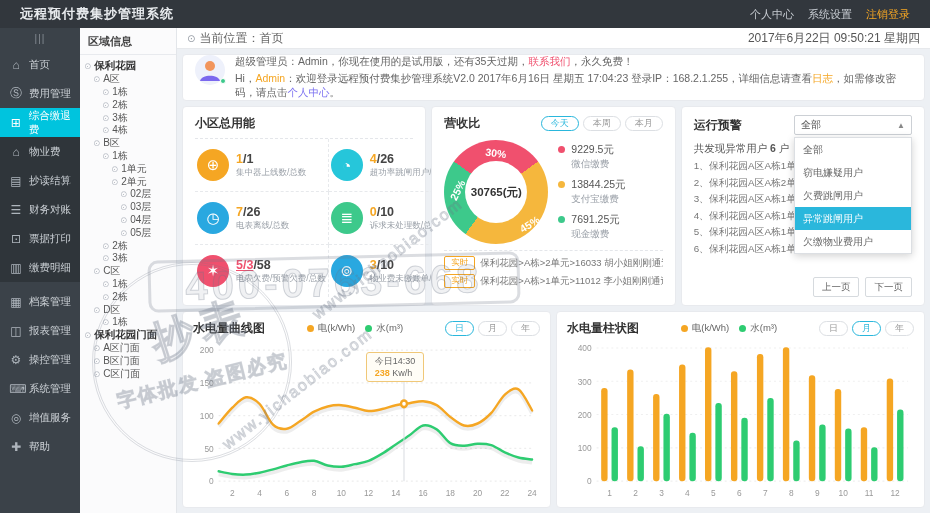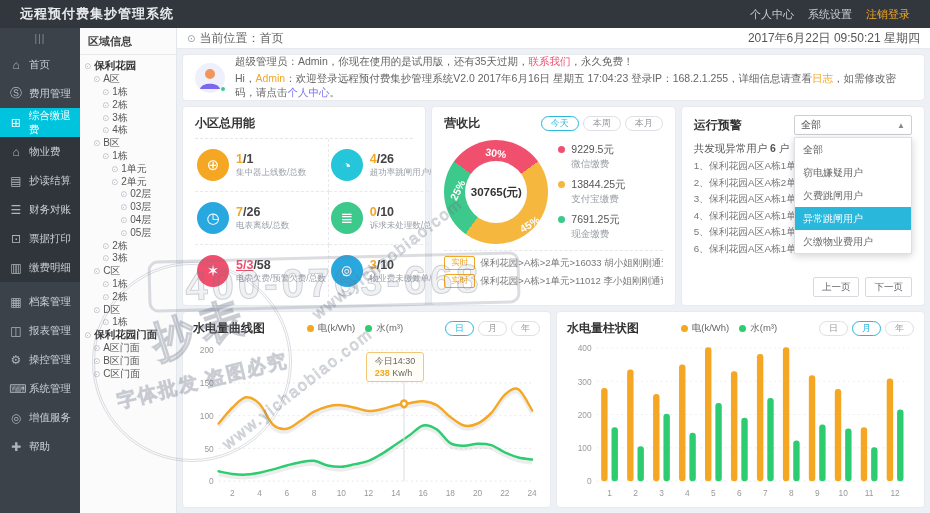--- a/index.html
+++ b/index.html
@@ -42,21 +42,21 @@
   .main { flex:1; display:flex; flex-direction:column; min-width:0; }
   .crumb { height:21px; background:#fff; border-bottom:1px solid #e7e9ec; display:flex; align-items:center; padding:0 10px; }
   .crumb .pin { color:#9aa0a8; font-size:10px; margin-right:4px; }
   .crumb .cl { font-size:12px; color:#666; }
   .crumb .dt { margin-left:auto; font-size:12px; color:#555; }
   .content { flex:1; padding:5px; display:flex; flex-direction:column; gap:5px; min-height:0; }
 
   .card { background:#fff; border:1px solid #e8eaee; border-radius:4px; }
 
   
-  .notice { flex:0 0 46px; display:flex; align-items:center; gap:10px; padding:0 12px; }
+  .notice { flex:0 0 46px; display:flex; align-items:flex-start; gap:10px; padding:0 12px; }
   .avatar-wrap { position:relative; width:30px; height:30px; flex:0 0 30px; }
   .avatar { width:30px; height:30px; border-radius:50%; background:#eef1fb; overflow:hidden; }
   .status-dot { position:absolute; right:-1px; bottom:1px; width:6px; height:6px; border-radius:50%; background:#3dc98b; border:1px solid #fff; }
   .notice-lines { display:flex; flex-direction:column; gap:3px; }
   .nl { font-size:10.5px; color:#666; }
   .c-default { color:#666; } .c-red { color:#f0506e; } .c-orange { color:#f5a623; } .c-purple { color:#7a6ff0; }
 
   
   .cards-row { flex:0 0 200px; display:flex; gap:5px; }
   .cards-row .card { flex:1; padding:8px 12px; display:flex; flex-direction:column; position:relative; min-width:0; }

